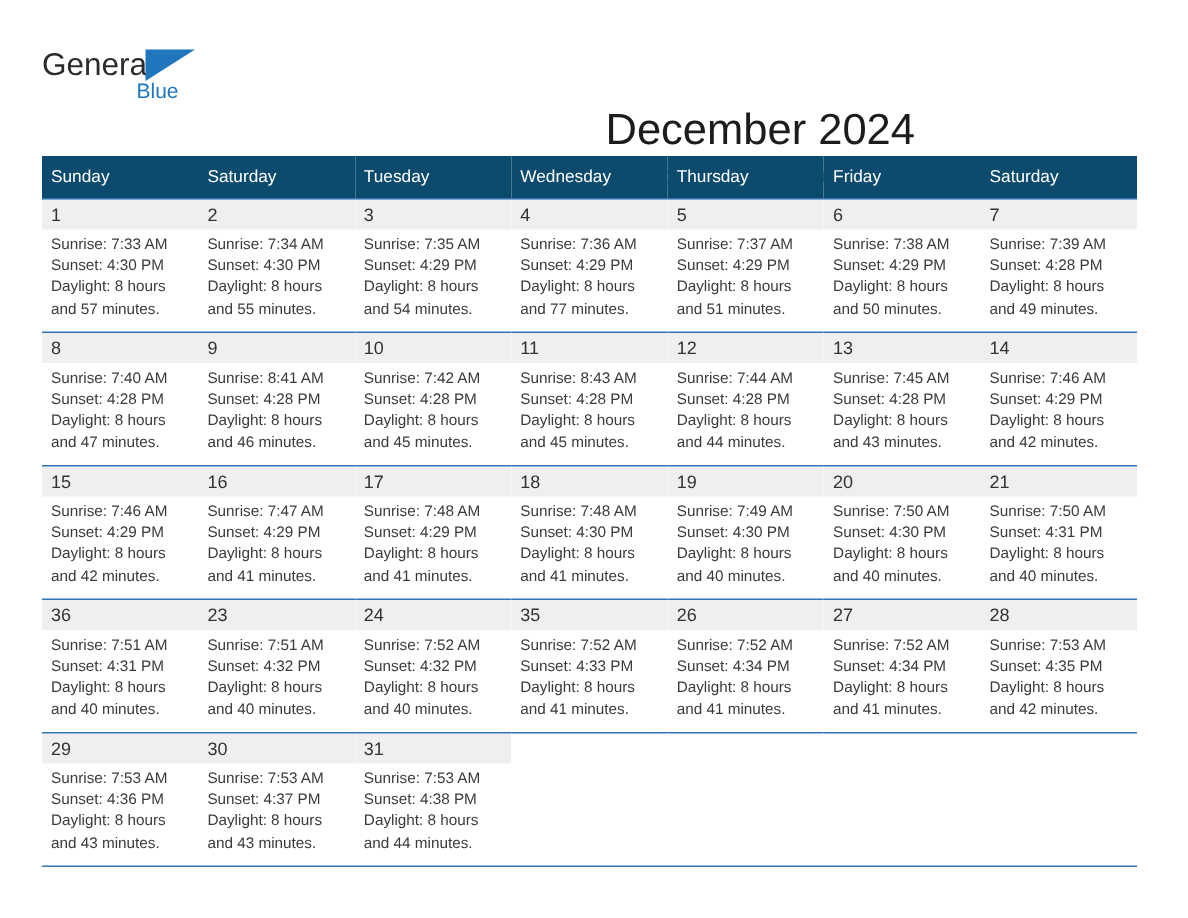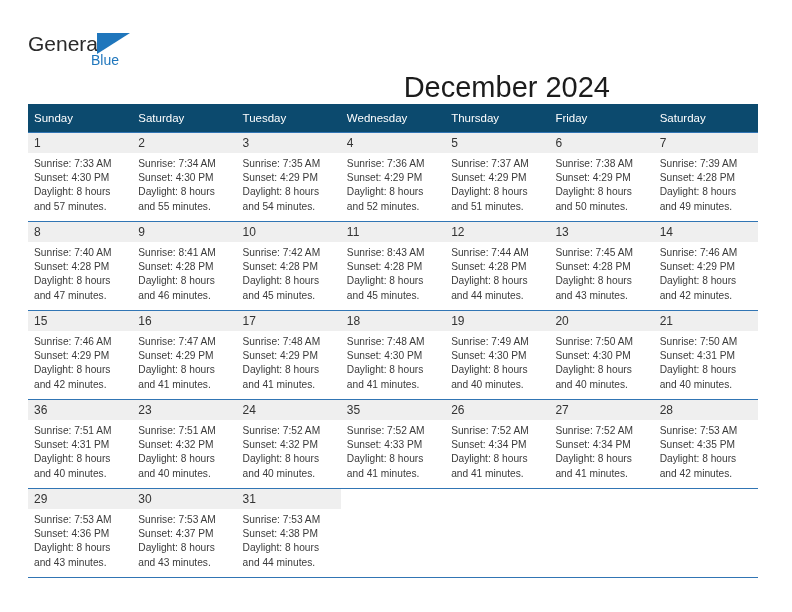--- a/index.html
+++ b/index.html
@@ -200,21 +200,21 @@
                 <div>Daylight: 8 hours</div>
                 <div>and 54 minutes.</div>
               </div>
             </td>
             <td class="daycell">
               <div class="daynum">4</div>
               <div class="info">
                 <div>Sunrise: 7:36 AM</div>
                 <div>Sunset: 4:29 PM</div>
                 <div>Daylight: 8 hours</div>
-                <div>and 52 minutes.</div>
+                <div>and 77 minutes.</div>
               </div>
             </td>
             <td class="daycell">
               <div class="daynum">5</div>
               <div class="info">
                 <div>Sunrise: 7:37 AM</div>
                 <div>Sunset: 4:29 PM</div>
                 <div>Daylight: 8 hours</div>
                 <div>and 51 minutes.</div>
               </div>

